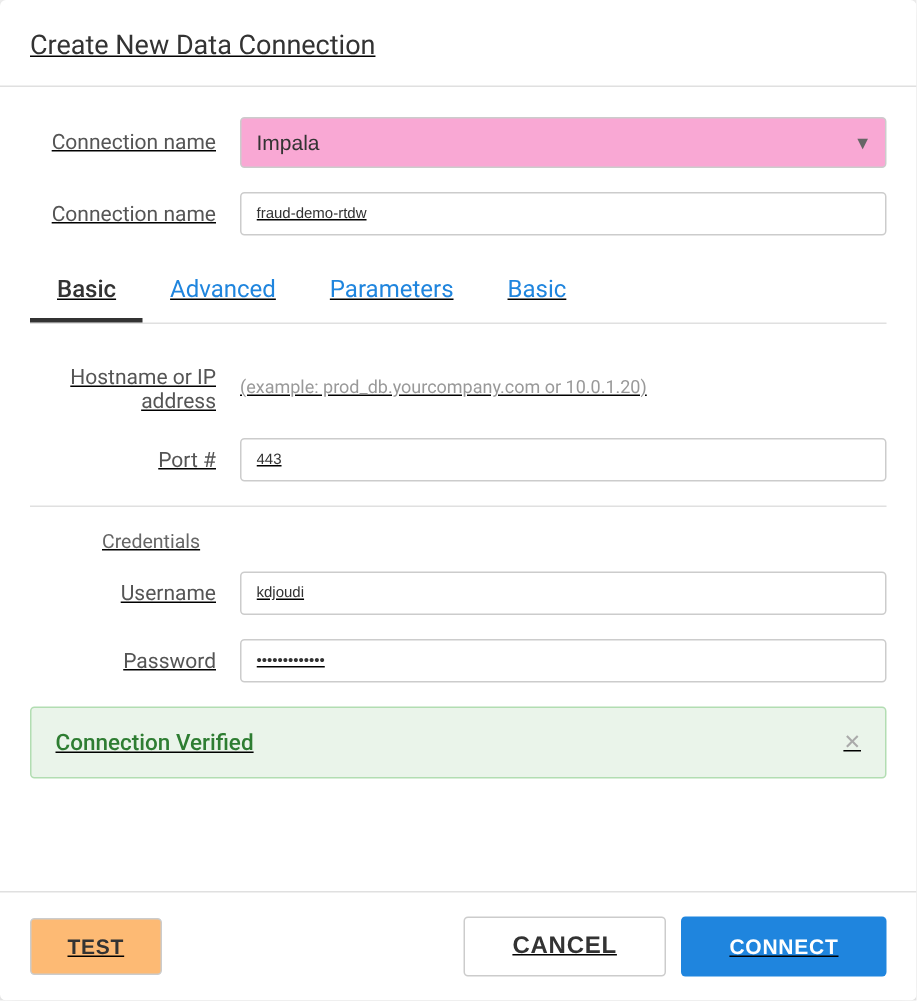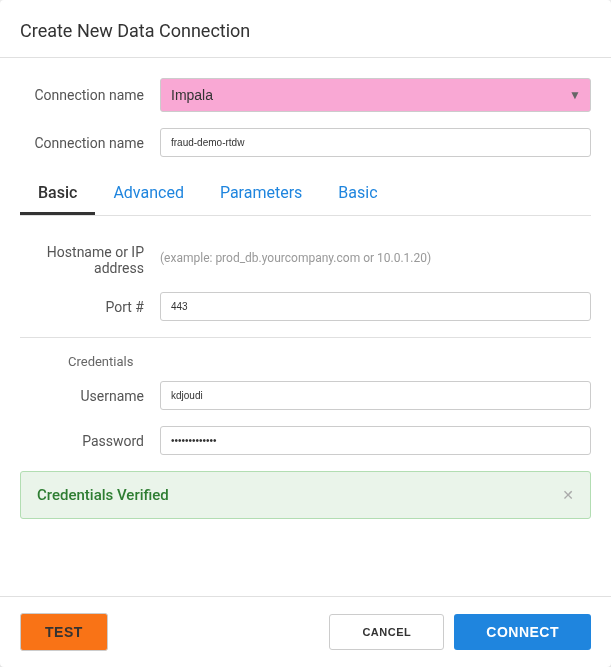--- a/index.html
+++ b/index.html
@@ -12,20 +12,21 @@
       min-height: 100vh;
     }
     .dialog {
       background: #fff;
       width: 611px;
       min-height: 667px;
       border-radius: 4px;
       box-shadow: 0 2px 12px rgba(0,0,0,0.2);
       display: flex;
       flex-direction: column;
+      text-decoration: underline;
     }
     .dialog-title {
       font-size: 18px;
       font-weight: 400;
       color: #333;
       padding: 20px 20px 16px 20px;
       border-bottom: 1px solid #e0e0e0;
     }
     .form-body {
       padding: 20px 20px 0 20px;
@@ -146,39 +147,39 @@
     .dialog-footer {
       display: flex;
       align-items: center;
       justify-content: space-between;
       padding: 16px 20px;
       border-top: 1px solid #e0e0e0;
       margin-top: auto;
     }
     .btn-test {
       border: 1px solid #ccc;
-      background: #f97316;
+      background: #fdba74;
       color: #333;
       padding: 10px 24px;
       font-size: 14px;
       font-weight: 600;
       border-radius: 3px;
       cursor: pointer;
       letter-spacing: 0.5px;
     }
     .footer-right {
       display: flex;
       gap: 10px;
     }
     .btn-cancel {
       border: 1px solid #ccc;
       background: #fff;
       color: #333;
       padding: 10px 32px;
-      font-size: 11px;
+      font-size: 16px;
       font-weight: 600;
       border-radius: 3px;
       cursor: pointer;
       letter-spacing: 0.5px;
     }
     .btn-connect {
       border: none;
       background: #1f85de;
       color: #fff;
       padding: 10px 32px;
@@ -244,21 +245,21 @@
       <label class="form-label">Username</label>
       <input type="text" class="form-control" value="kdjoudi" style="">
     </div>
 
     <div class="form-row">
       <label class="form-label">Password</label>
       <input type="password" class="form-control" value="•••••••••••••" style="">
     </div>
 
     <div class="verified-banner">
-      <span class="verified-text">Credentials Verified</span>
+      <span class="verified-text">Connection Verified</span>
       <span class="close-x">✕</span>
     </div>
   </div>
 
   <div class="dialog-footer">
     <button class="btn-test">TEST</button>
     <div class="footer-right">
       <button class="btn-cancel">CANCEL</button>
       <button class="btn-connect">CONNECT</button>
     </div>

